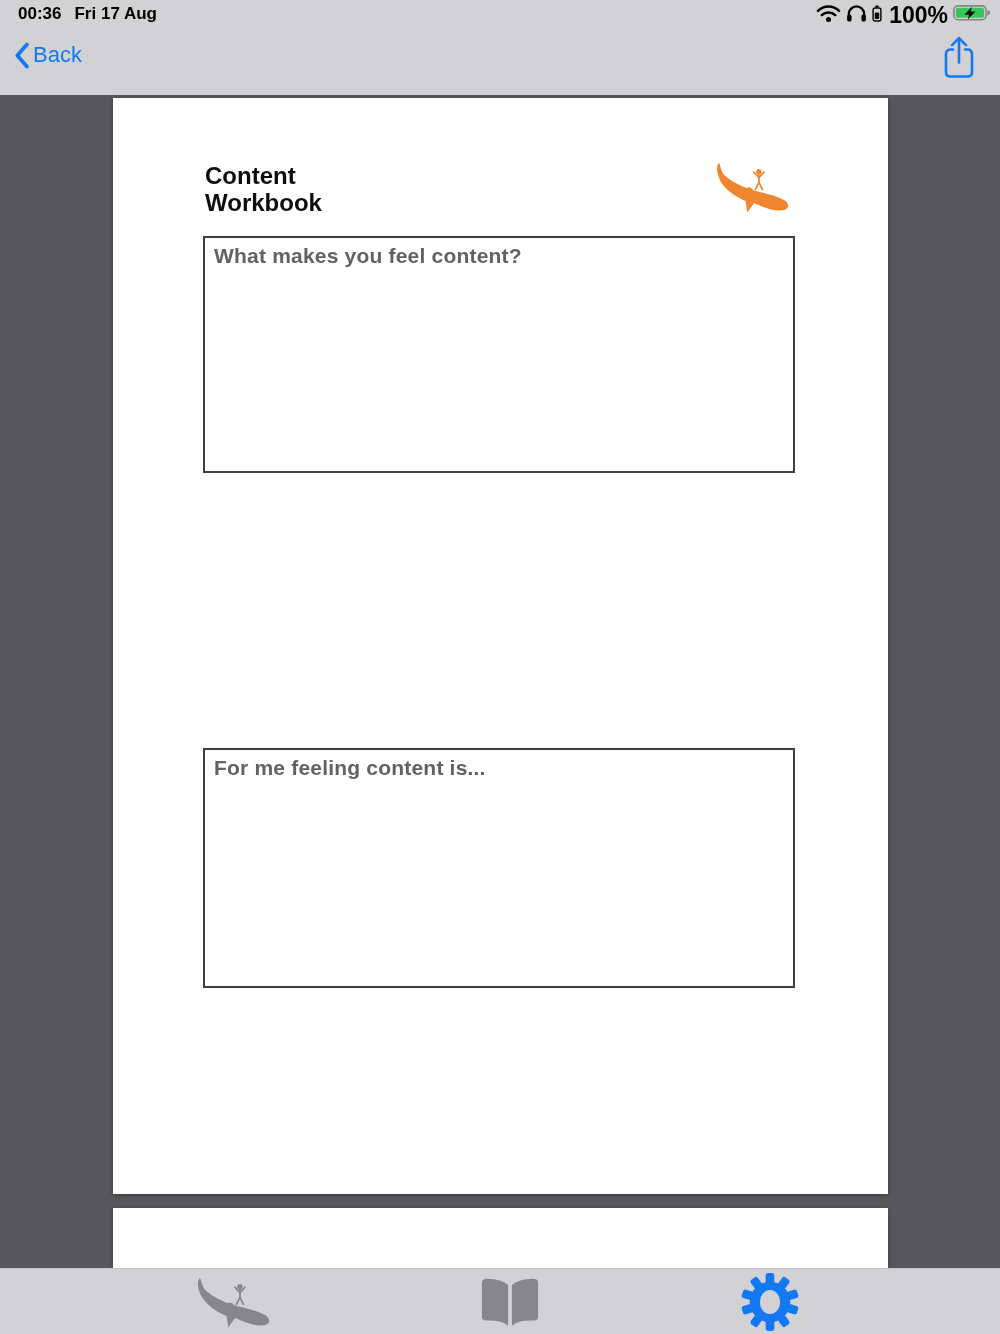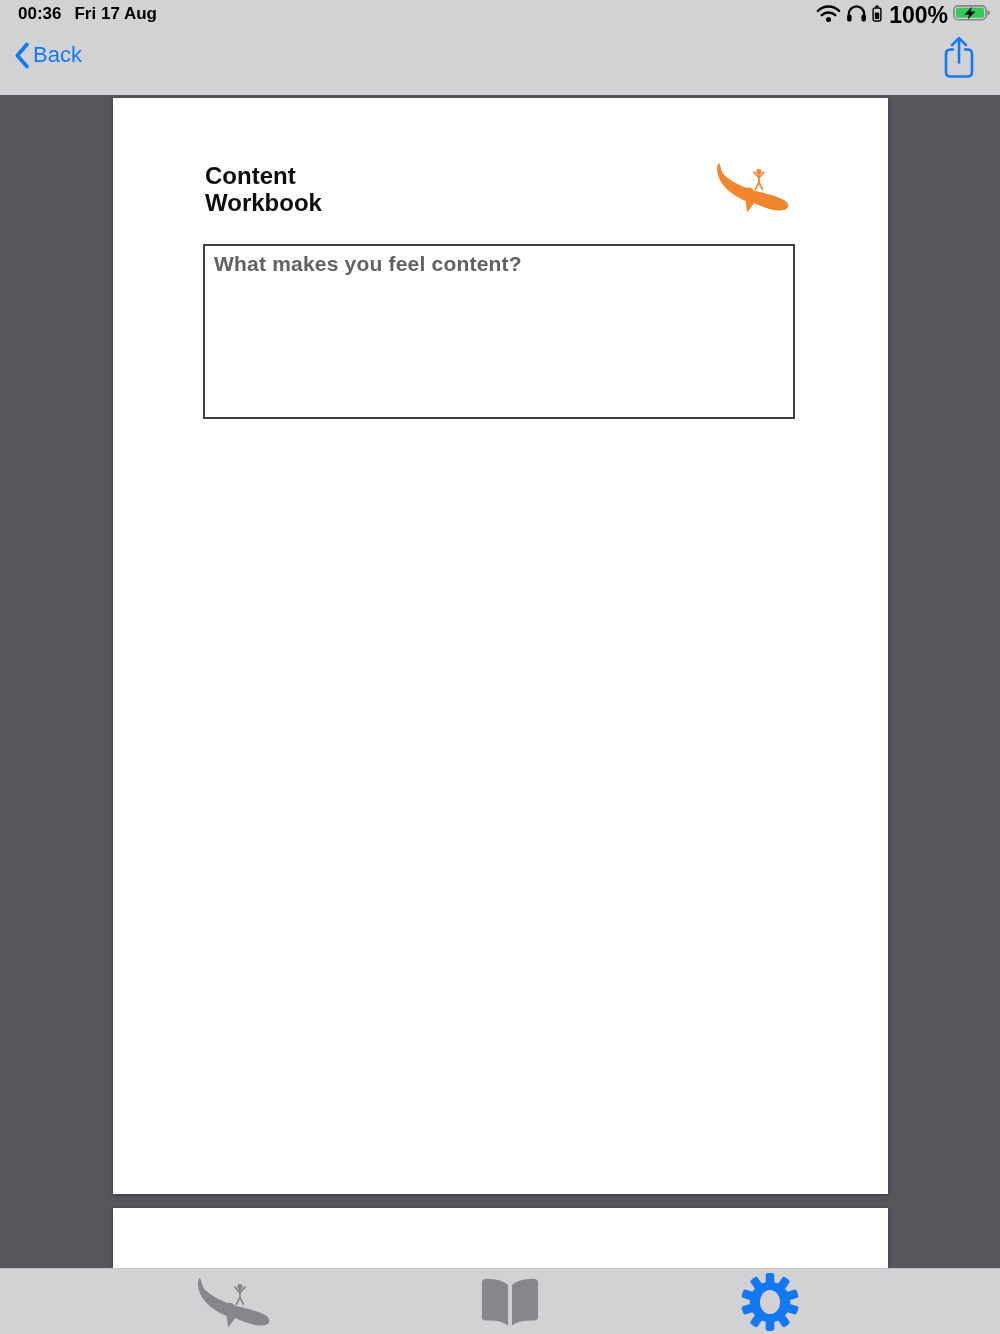--- a/index.html
+++ b/index.html
@@ -55,21 +55,21 @@
     position:absolute; left:92px; top:64px;
     font-size:24px; line-height:27px; font-weight:700; color:#0d0d0d;
   }
   .whale-logo { position:absolute; left:599px; top:60px; width:86px; height:58px; }
 
   .wbox {
     position:absolute; left:90px; width:592px;
     background:#fff; border:2px solid #3f3f3f;
     padding:6px 9px; cursor:text;
   }
-  .wbox-1 { top:146px; height:175px; }
+  .wbox-1 { top:138px; height:237px; }
   .wbox-2 { top:389px; height:240px; }
   .wbox-3 { top:650px; height:240px; }
   .wbox .question {
     font-size:21px; font-weight:700; color:#626266; letter-spacing:0.2px;
   }
 
   
   .tab-bar {
     position:absolute; left:0; top:1268px; width:1000px; height:66px;
     background:#d2d2d4; border-top:1px solid #c4c4c6; z-index:5;
@@ -170,20 +170,23 @@
           <path d="M60,31 L64.5,40"></path>
         </g>
       </svg>
     </div>
 
     <div class="wbox wbox-1">
       <div class="question">What makes you feel content?</div>
     </div>
 
 
+    <div class="wbox wbox-3">
+      <div class="question">For me feeling content is...</div>
+    </div>
 
   </div>
 
   <div class="page page-2"></div>
 </div>
 
 <div class="tab-bar">
 
   <div class="tab-item tab-whale">
     <svg viewBox="0 0 110 74">

